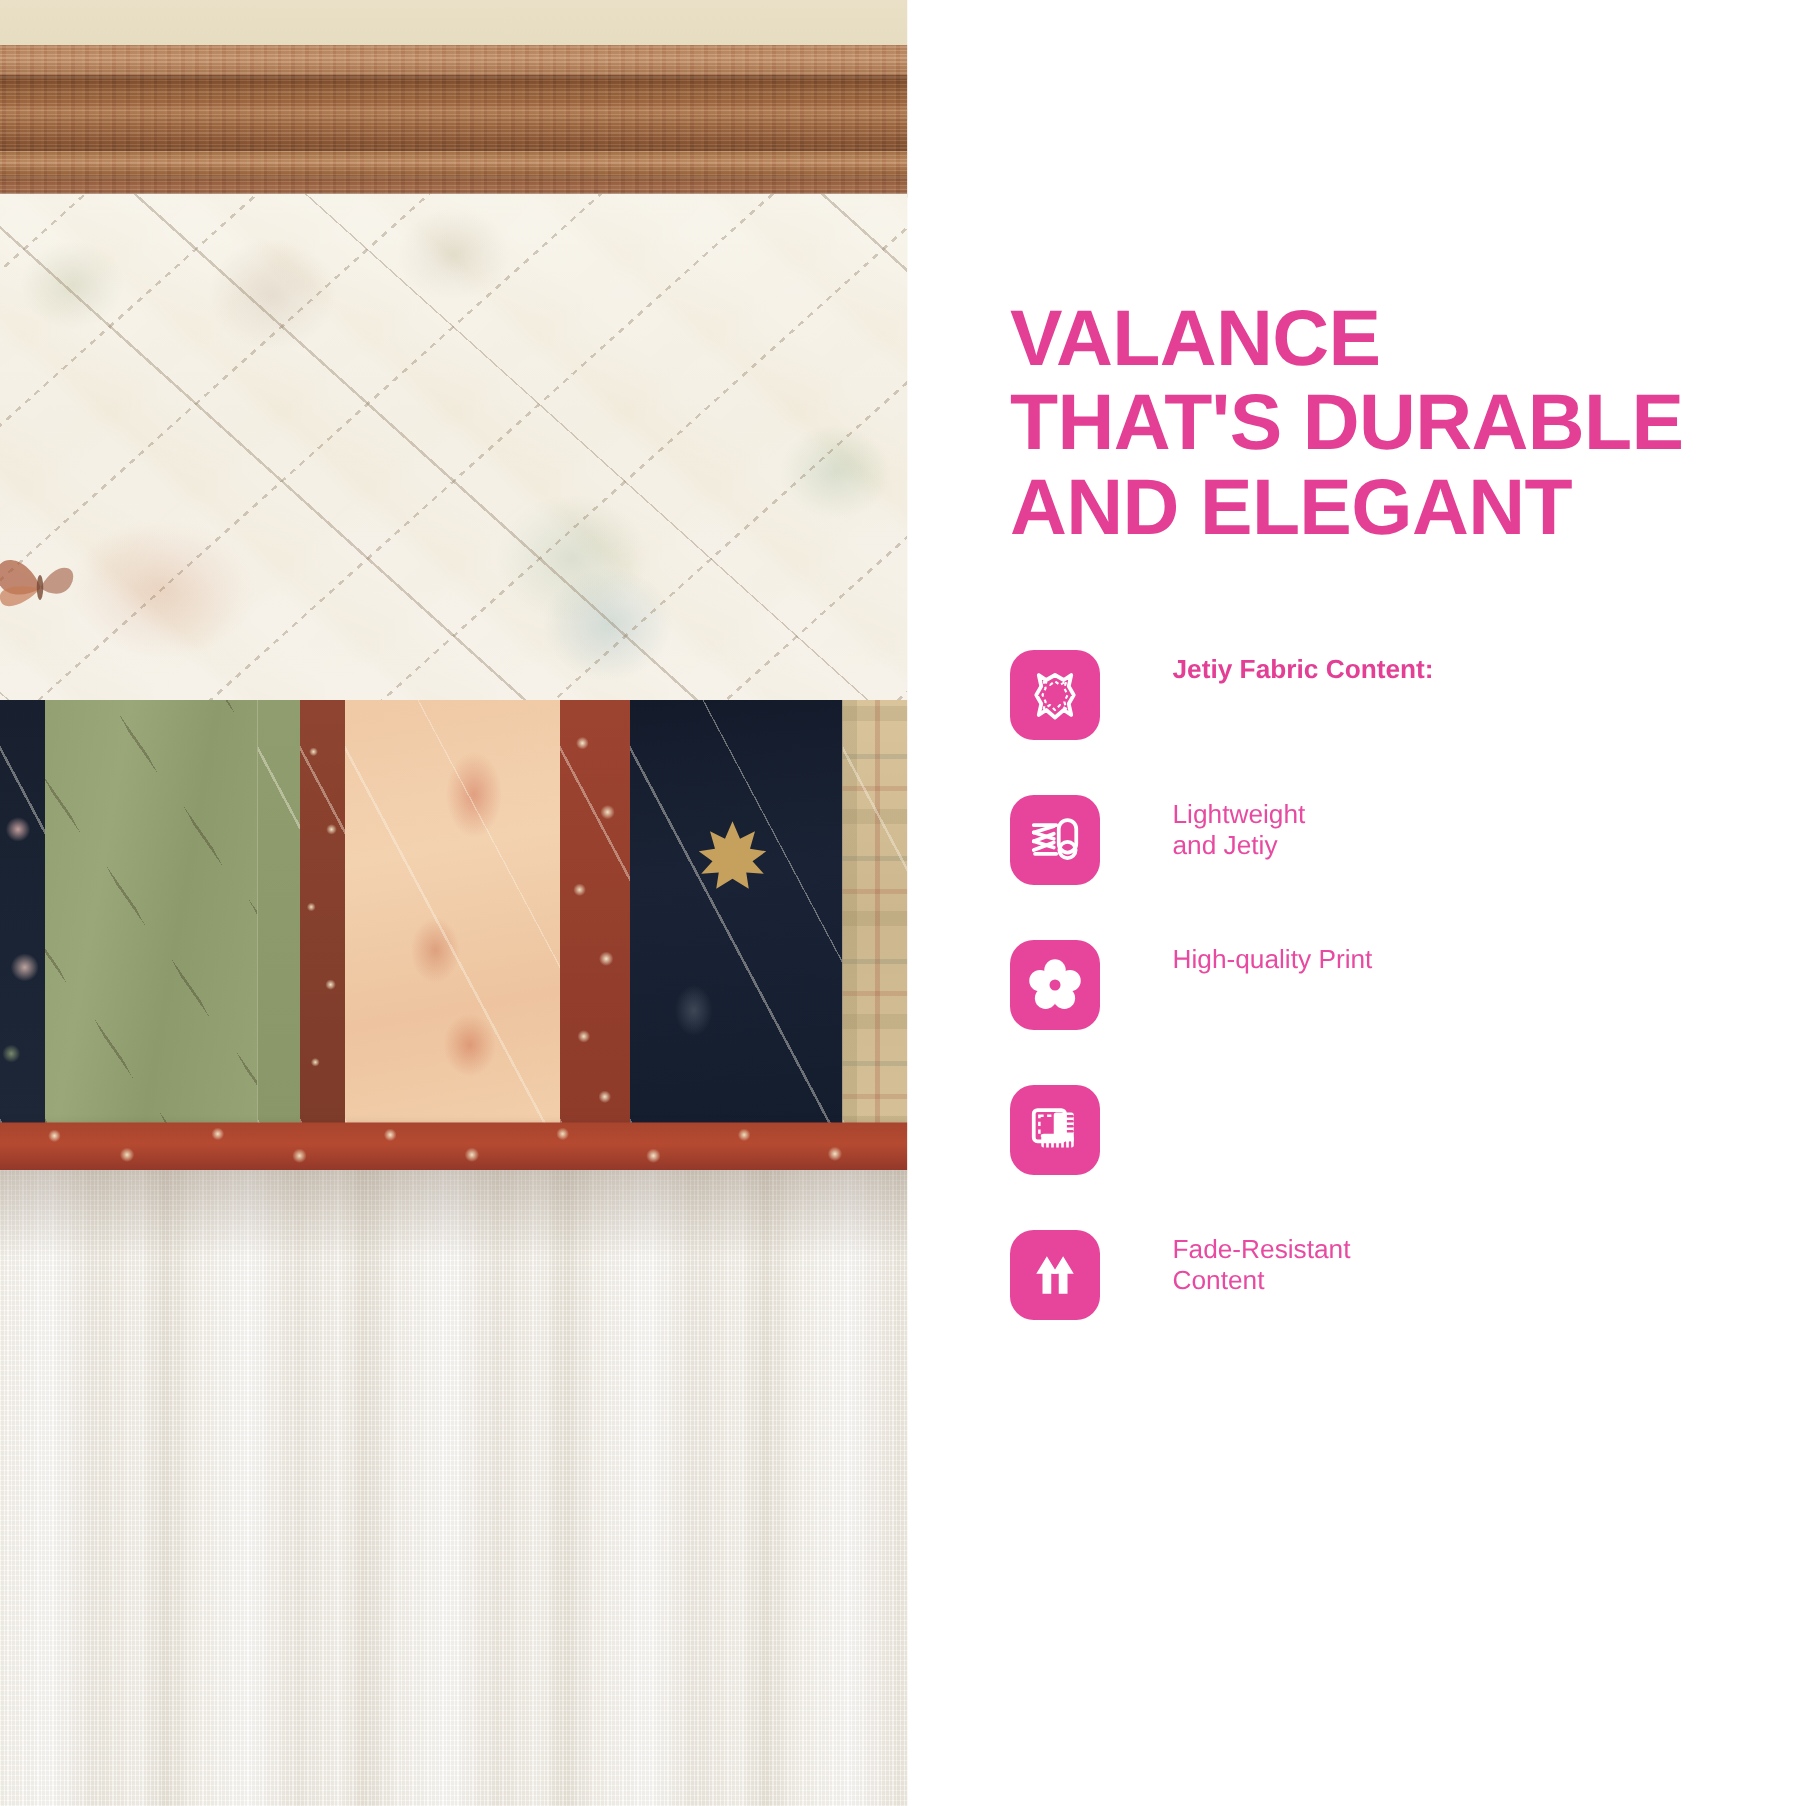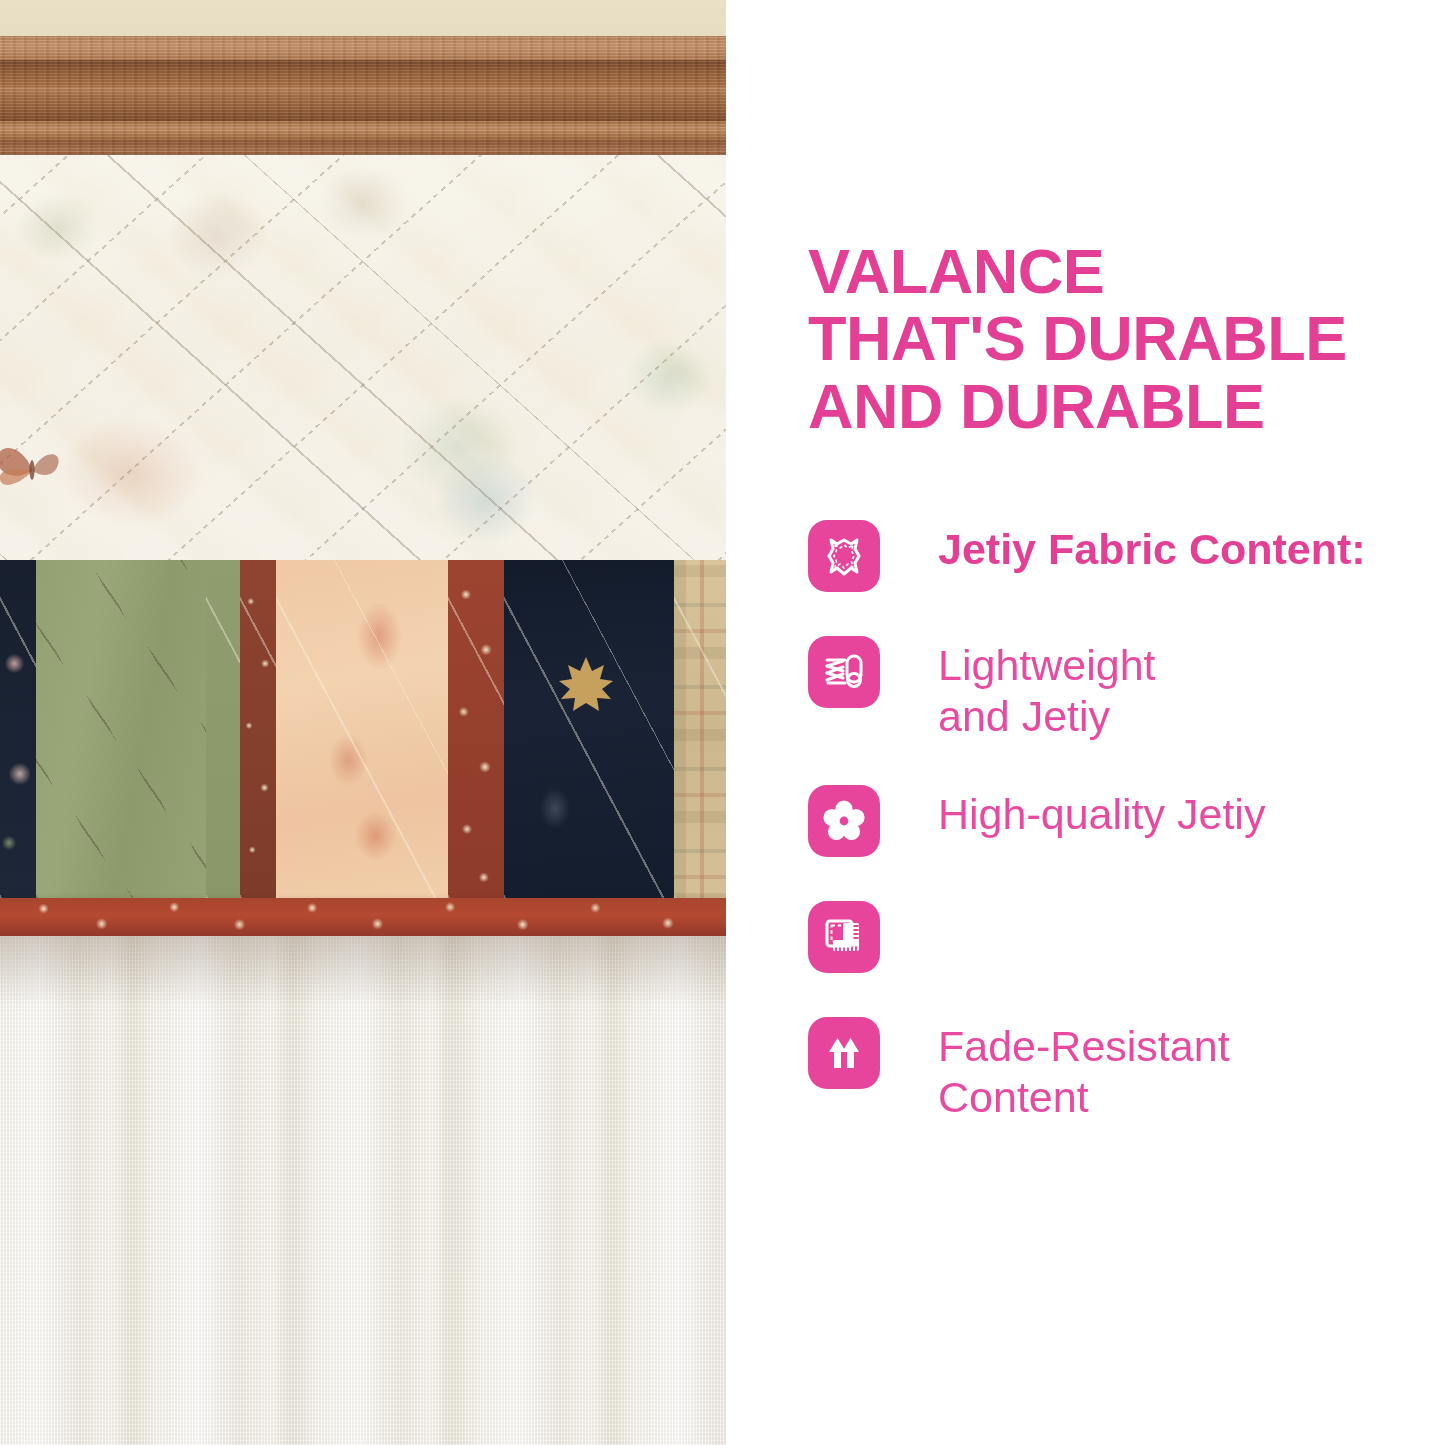--- a/index.html
+++ b/index.html
@@ -251,21 +251,21 @@
     flex:0 0 auto;
     width:72px; height:72px;
     border-radius:19px;
     background:#e7459b;
     display:flex; align-items:center; justify-content:center;
     margin-right:58px;
   }
   .tile svg{ display:block; }
   .ftext{
     color:#e74aa0;
-    font-size:43px;
+    font-size:21px;
     line-height:1.18;
     padding-top:4px;
     max-width:470px;
   }
   .ftext b{ font-weight:bold; color:#e23f95; }
   .ftext .reg{ font-weight:normal; }
 </style>
 </head>
 <body>
 
@@ -316,21 +316,21 @@
       <div class="weave"></div>
       <div class="shadeTop"></div>
     </div>
   </div>
 
   <div class="panel">
 
     <div class="headline">
       <div>VALANCE</div>
       <div>THAT'S DURABLE</div>
-      <div>AND DURABLE</div>
+      <div>AND ELEGANT</div>
     </div>
 
     <div class="features">
 
       <div class="feature">
         <div class="tile">
           <svg width="46" height="46" viewBox="0 0 46 46">
             <path d="M10 7 L16 11 L23 7 L30 11 L36 7 L34 16 L38 23 L34 30 L36 39 L30 35 L23 41 L16 35 L10 39 L12 30 L8 23 L12 16 Z" fill="none" stroke="#ffffff" stroke-width="3" stroke-linejoin="round"></path>
             <path d="M14 12 L19 15 L23 12 L27 15 L32 12 L30.5 17.5 L33 23 L30.5 28.5 L32 34 L27 31 L23 35 L19 31 L14 34 L15.5 28.5 L13 23 L15.5 17.5 Z" fill="none" stroke="#ffffff" stroke-width="1.7" stroke-dasharray="3 2.6" stroke-linejoin="round"></path>
           </svg>
@@ -370,21 +370,21 @@
               <circle cx="35" cy="19.5" r="8.6"></circle>
               <circle cx="30.5" cy="33.5" r="8.6"></circle>
               <circle cx="15.5" cy="33.5" r="8.6"></circle>
               <circle cx="11" cy="19.5" r="8.6"></circle>
               <circle cx="23" cy="23" r="8"></circle>
             </g>
             <circle cx="23" cy="23" r="4.4" fill="#e7459b"></circle>
           </svg>
         </div>
         <div class="ftext">
-          <span class="reg">High-quality Jetiy</span>
+          <span class="reg">High-quality Print</span>
         </div>
       </div>
 
       <div class="feature">
         <div class="tile">
           <svg width="46" height="46" viewBox="0 0 46 46">
             <rect x="22" y="9" width="16" height="24" rx="2" fill="#ffffff"></rect>
             <g stroke="#e7459b" stroke-width="1.9" stroke-linecap="round">
               <path d="M31 12 L37 12"></path>
                 <path d="M31 16 L37 16"></path>

